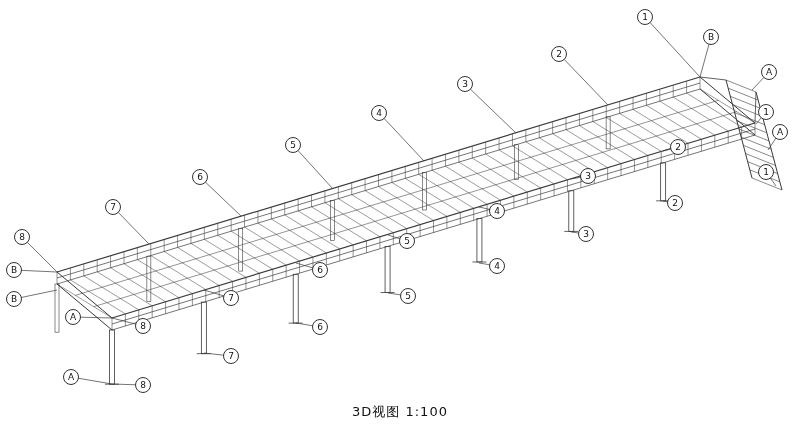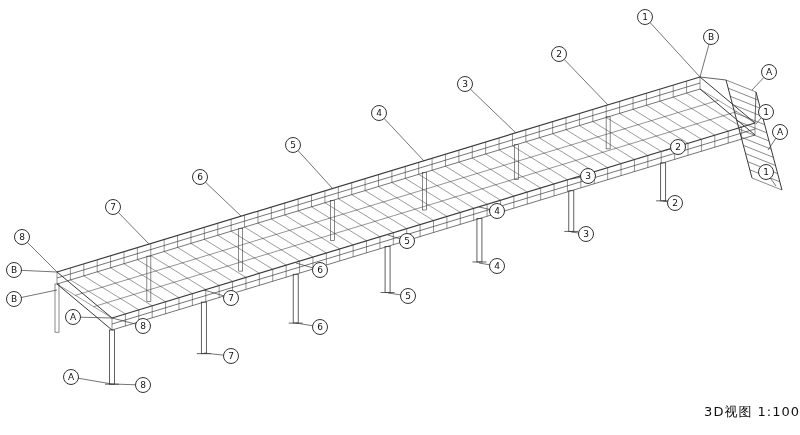--- a/index.html
+++ b/index.html
@@ -7,21 +7,21 @@
     position:relative;
     width:800px;height:435px;
     background:#ffffff;
     overflow:hidden;
     font-family:"DejaVu Sans","Liberation Sans",sans-serif;
   }
   .canvas svg{position:absolute;left:0;top:0;}
   .caption{
     position:absolute;
     left:0;right:0;bottom:14px;
-    text-align:right;
+    text-align:center;
     font-size:13px;
     color:#111;
     letter-spacing:1px;
     font-family:"DejaVu Sans","Liberation Sans",sans-serif;
   }
 </style>
 </head>
 <body>
 
 <div class="canvas">

